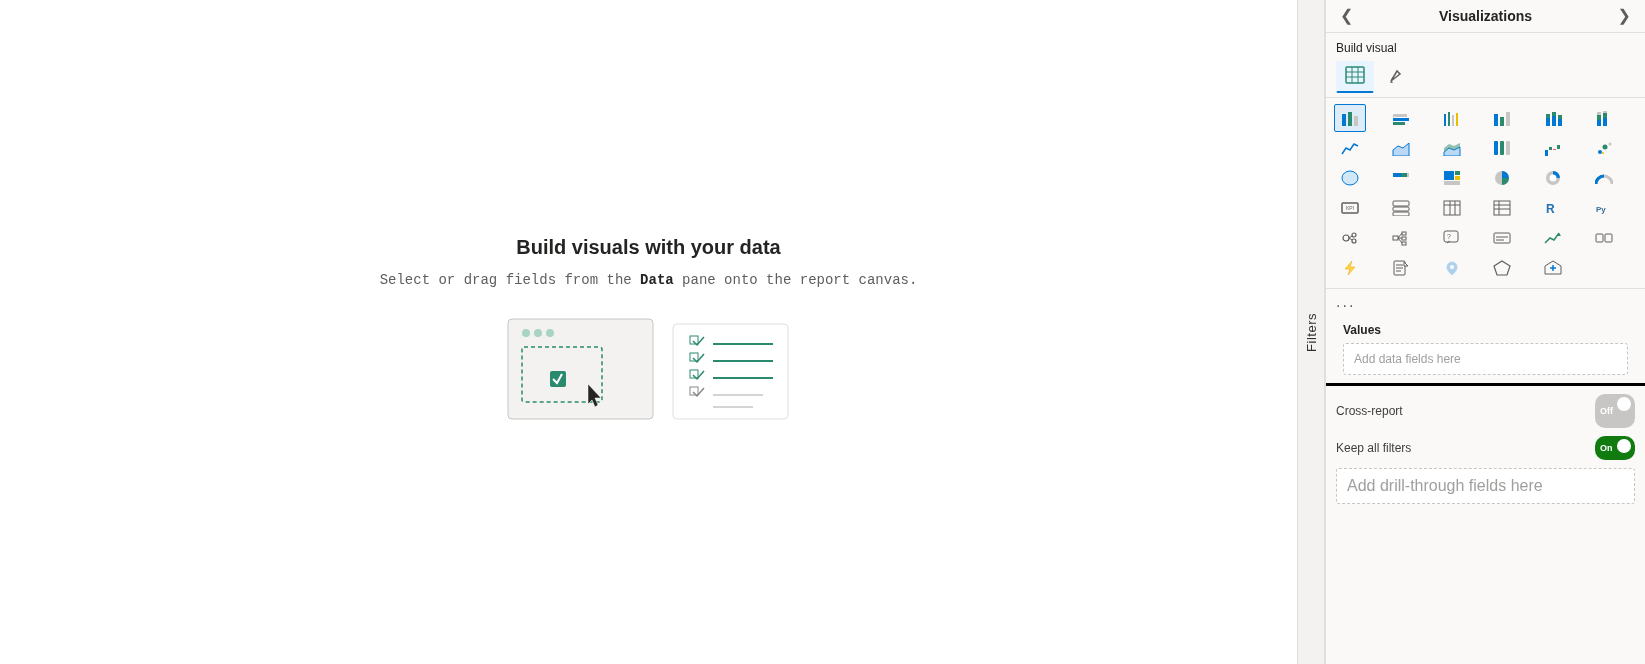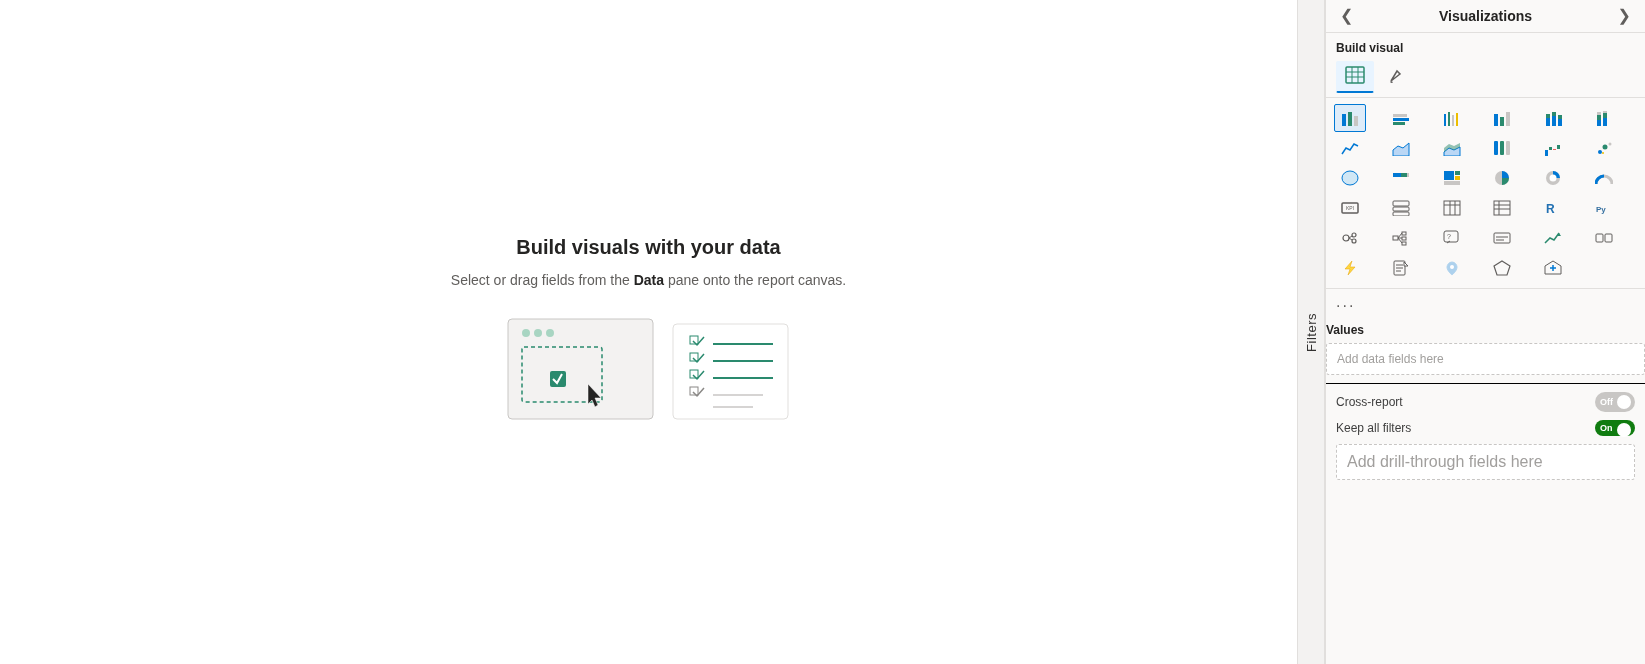--- a/index.html
+++ b/index.html
@@ -32,20 +32,21 @@
 
     .build-visual-title {
       font-size: 20px;
       font-weight: 600;
       color: #252423;
     }
 
     .build-visual-subtitle {
       font-size: 14px;
       color: #605e5c;
+      font-family: Liberation Mono, monospace;
     }
 
     .build-visual-subtitle strong {
       font-weight: 700;
       color: #252423;
     }
 
     .illustration {
       width: 300px;
       height: 120px;
@@ -112,21 +113,20 @@
     
     .build-visual-section {
       padding: 8px 10px 4px;
       border-bottom: 1px solid #e1dfdd;
     }
 
     .build-visual-label {
       font-size: 12px;
       color: #252423;
       margin-bottom: 6px;
-      font-weight: bold;
     }
 
     .build-visual-tabs {
       display: flex;
       gap: 4px;
     }
 
     .viz-tab {
       padding: 4px 8px;
       border: 1px solid transparent;
@@ -170,22 +170,22 @@
     .more-dots {
       padding: 4px 10px;
       font-size: 16px;
       color: #605e5c;
       letter-spacing: 2px;
       cursor: pointer;
     }
 
     
     .values-section {
-      padding: 8px 0;
-      border-bottom: 1px solid #000000;
+      padding: 8px 17px;
+      border-bottom: 3px solid #000000;
     }
 
     .section-label {
       font-size: 12px;
       font-weight: 600;
       color: #252423;
       margin-bottom: 6px;
     }
 
     .drop-zone {
@@ -227,21 +227,21 @@
       display: flex;
       align-items: center;
     }
 
     .toggle-off {
       display: flex;
       align-items: center;
       background: #c8c6c4;
       border-radius: 10px;
       width: 40px;
-      height: 20px;
+      height: 34px;
       position: relative;
       cursor: pointer;
     }
 
     .toggle-off::after {
       content: '';
       width: 14px;
       height: 14px;
       background: white;
       border-radius: 50%;
@@ -258,21 +258,21 @@
       font-weight: 600;
       pointer-events: none;
     }
 
     .toggle-on {
       display: flex;
       align-items: center;
       background: #107c10;
       border-radius: 10px;
       width: 40px;
-      height: 16px;
+      height: 24px;
       position: relative;
       cursor: pointer;
     }
 
     .toggle-on::after {
       content: '';
       width: 14px;
       height: 14px;
       background: white;
       border-radius: 50%;

